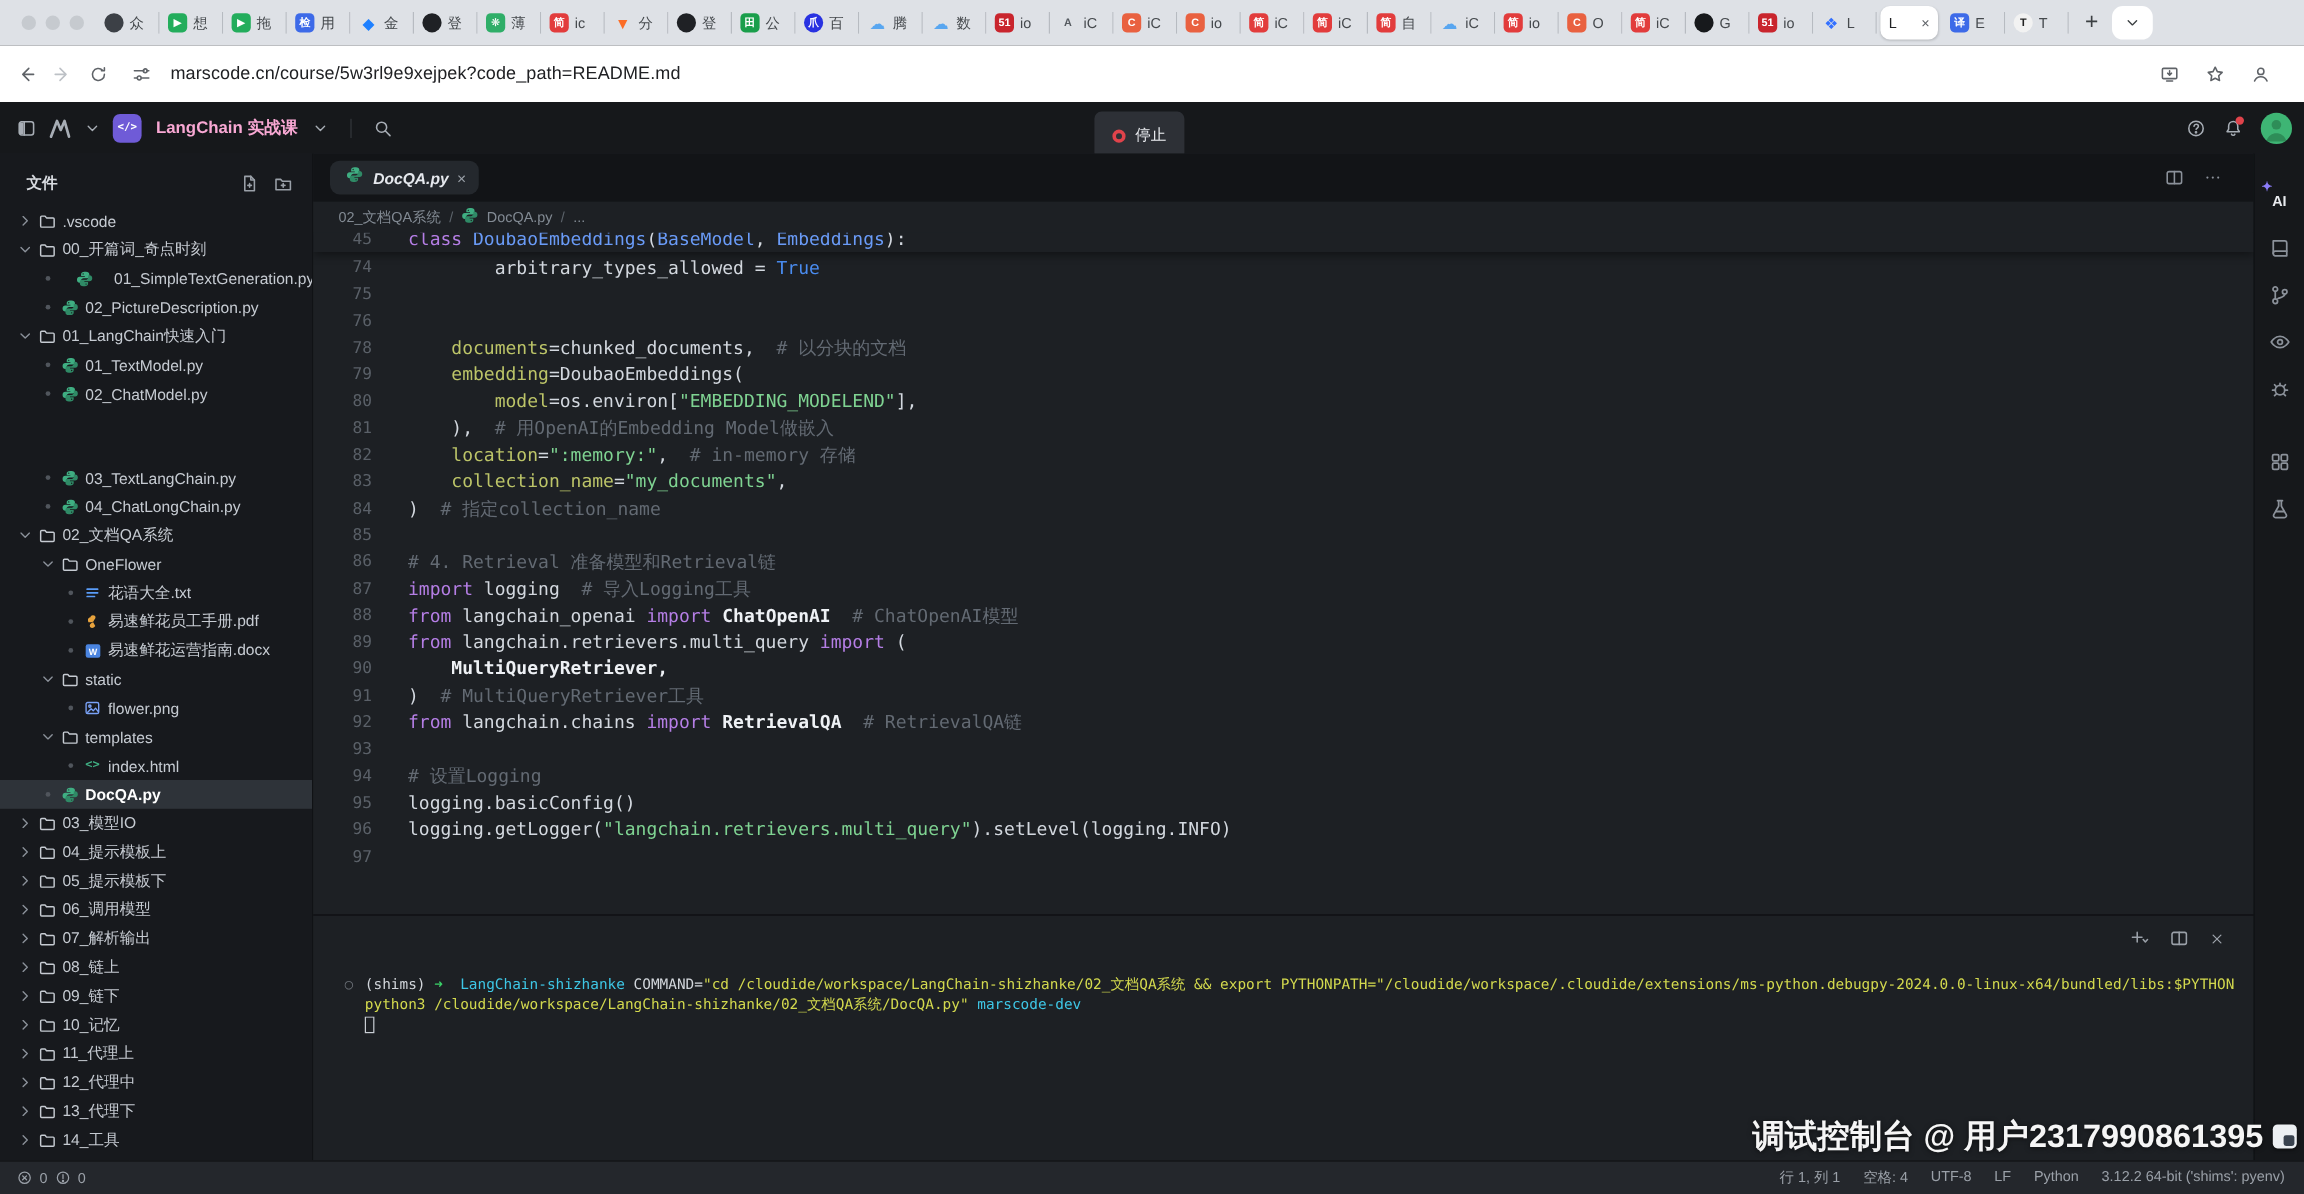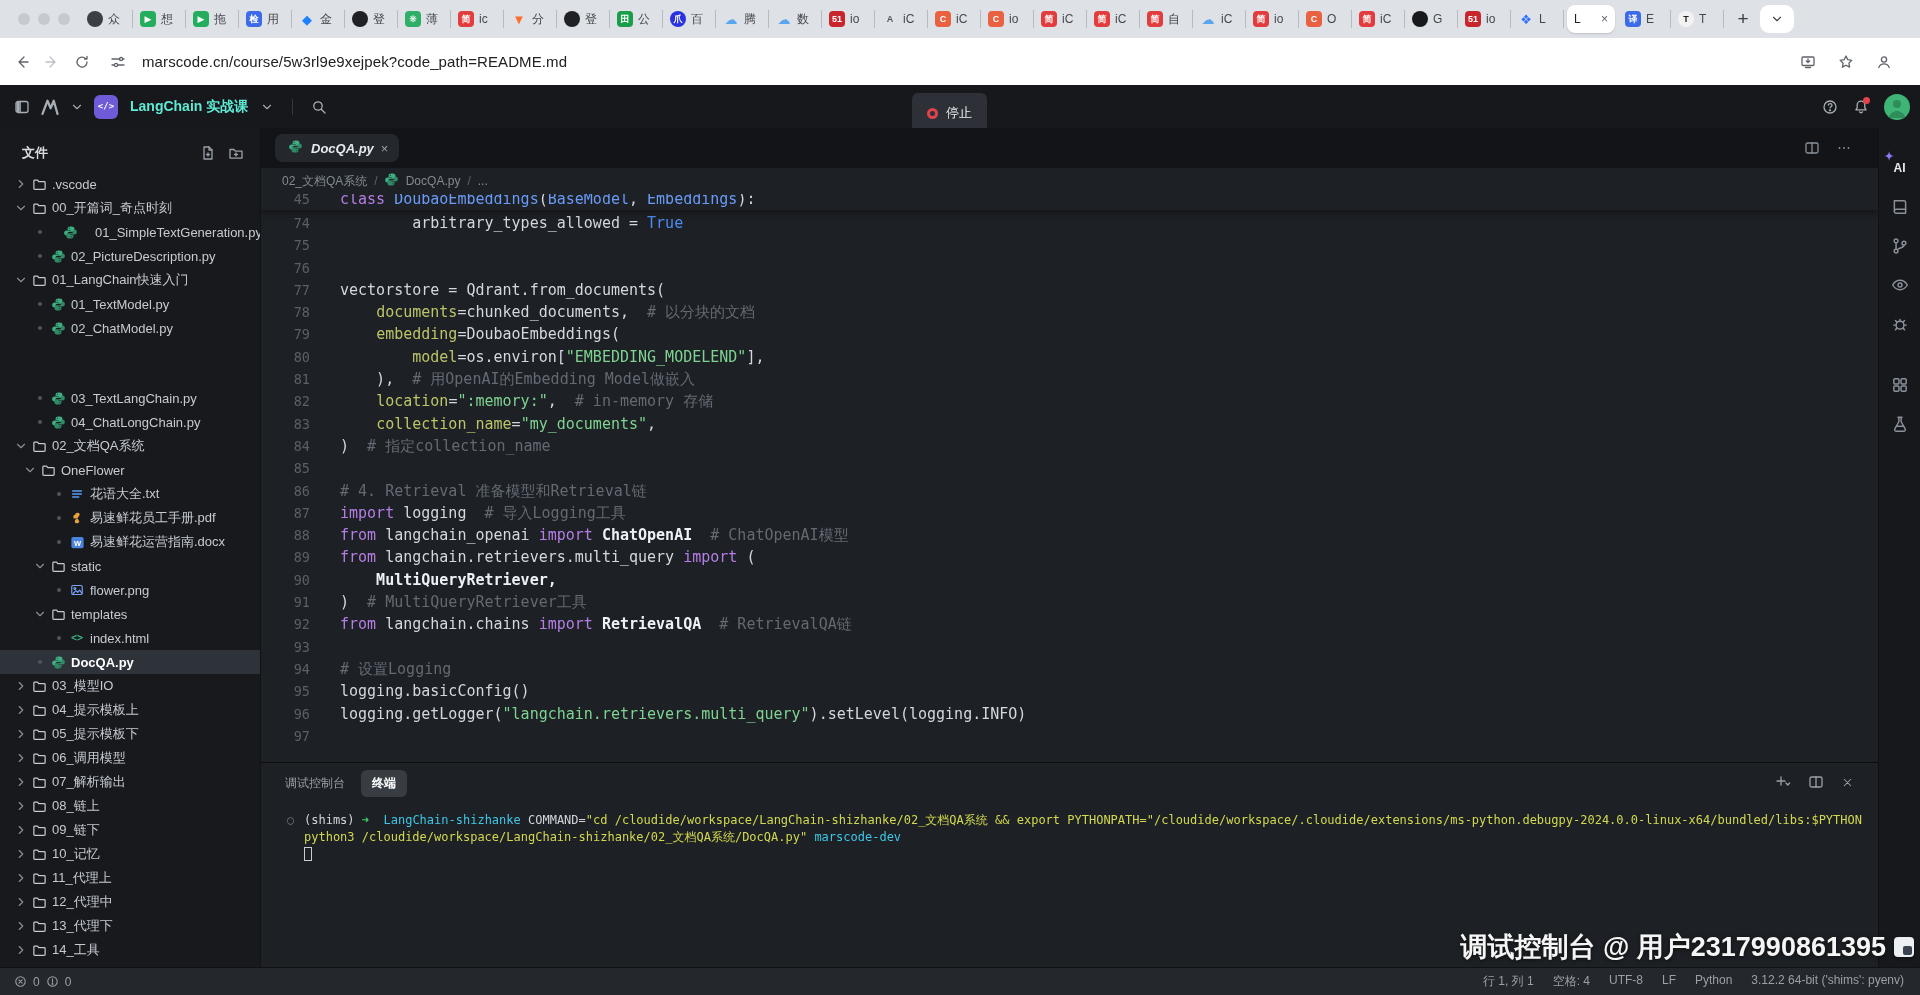--- a/index.html
+++ b/index.html
@@ -27,21 +27,21 @@
   .b-url { position:absolute; left:0; top:38px; width:1920px; height:47px; background:#fff; display:flex; align-items:center; }
   .nav-ic { color:#5f6368; margin-left:14px; }
   .nav-ic.dis { color:#bdc1c6; }
   .urltxt { margin-left:16px; font-size:15px; color:#202124; letter-spacing:.1px; }
   .url-right { position:absolute; right:28px; display:flex; align-items:center; gap:22px; color:#5f6368; }
 
   
   .ide-top { position:absolute; left:0; top:85px; width:1920px; height:43px; background:#16181b; display:flex; align-items:center; }
   .tleft { display:flex; align-items:center; gap:10px; padding-left:14px; color:#a7adb5; }
   .codebadge { width:24px; height:24px; border-radius:6px; background:var(--accent-purple,#6f5bd7); color:#fff; font:700 9px/1 "DejaVu Sans Mono",monospace; display:flex; align-items:center; justify-content:center; }
-  .wsname { font-size:14px; font-weight:700; color:#5eead4; margin:0 2px 0 2px; }
+  .wsname { font-size:14px; font-weight:700; color:#f9a8d4; margin:0 2px 0 2px; }
   .vdiv { width:1px; height:16px; background:#34373d; margin:0 8px; }
   .stopbtn { position:absolute; left:912px; top:8px; height:40px; padding:0 15px; background:#2d3036; border-radius:6px; display:flex; align-items:center; gap:8px; color:#eceef2; font-size:13px; }
   .stopring { width:11px; height:11px; border-radius:50%; border:3px solid var(--stop-red,#e0434b); }
   .tright { position:absolute; right:10px; display:flex; align-items:center; gap:15px; color:#a7adb5; }
   .avatar { width:26px; height:26px; border-radius:50%; background:var(--avatar-green,#3eb574); display:flex; align-items:flex-end; justify-content:center; overflow:hidden; }
   .bellwrap { position:relative; }
   .bellwrap .dot { position:absolute; right:-1px; top:-2px; width:7px; height:7px; border-radius:50%; background:#e0434b; }
 
   
   .wb { position:absolute; left:0; top:128px; right:0; bottom:28px; display:flex; }
@@ -496,21 +496,21 @@
               <path d="M4 6l4 4 4-4"></path>
             </svg>
           </span>
           <span class="fico">
             <svg width="15" height="15" viewBox="0 0 16 16" fill="none" stroke="currentColor" stroke-width="1.3" stroke-linecap="round" stroke-linejoin="round">
               <path d="M2 4.2c0-.5.4-.9.9-.9h3l1.3 1.6h5.9c.5 0 .9.4.9.9v6.4c0 .5-.4.9-.9.9H2.9a.9.9 0 0 1-.9-.9V4.2z"></path>
             </svg>
           </span>
           <span class="lbl">02_文档QA系统</span>
         </div>
-        <div class="trow" style="padding-left: 21px;">
+        <div class="trow" style="padding-left: 31px;">
           <span class="slot">
             <svg width="14" height="14" viewBox="0 0 16 16" fill="none" stroke="currentColor" stroke-width="1.3" stroke-linecap="round" stroke-linejoin="round">
               <path d="M4 6l4 4 4-4"></path>
             </svg>
           </span>
           <span class="fico">
             <svg width="15" height="15" viewBox="0 0 16 16" fill="none" stroke="currentColor" stroke-width="1.3" stroke-linecap="round" stroke-linejoin="round">
               <path d="M2 4.2c0-.5.4-.9.9-.9h3l1.3 1.6h5.9c.5 0 .9.4.9.9v6.4c0 .5-.4.9-.9.9H2.9a.9.9 0 0 1-.9-.9V4.2z"></path>
             </svg>
           </span>
@@ -843,21 +843,20 @@
     </div>
 
     <div class="code">
       <div class="sticky" id="sticky">
           <div class="cl"><span class="ln">45</span><span class="ct"><span class="tk-k">class </span><span class="tk-t">DoubaoEmbeddings</span><span class="tk-v">(</span><span class="tk-t">BaseModel</span><span class="tk-v">, </span><span class="tk-t">Embeddings</span><span class="tk-v">):</span></span></div>
         </div>
       <div id="lines">
           <div class="cl"><span class="ln">74</span><span class="ct"><span class="tk-v">        arbitrary_types_allowed = </span><span class="tk-b">True</span></span></div>
           <div class="cl"><span class="ln">75</span><span class="ct"></span></div>
           <div class="cl"><span class="ln">76</span><span class="ct"></span></div>
-          <div class="cl"><span class="ln">77</span><span class="ct"><span class="tk-v">vectorstore = Qdrant.from_documents(</span></span></div>
           <div class="cl"><span class="ln">78</span><span class="ct"><span class="tk-v">    </span><span class="tk-p">documents</span><span class="tk-v">=chunked_documents,</span><span class="tk-c">  # 以分块的文档</span></span></div>
           <div class="cl"><span class="ln">79</span><span class="ct"><span class="tk-v">    </span><span class="tk-p">embedding</span><span class="tk-v">=DoubaoEmbeddings(</span></span></div>
           <div class="cl"><span class="ln">80</span><span class="ct"><span class="tk-v">        </span><span class="tk-p">model</span><span class="tk-v">=os.environ[</span><span class="tk-s">"EMBEDDING_MODELEND"</span><span class="tk-v">],</span></span></div>
           <div class="cl"><span class="ln">81</span><span class="ct"><span class="tk-v">    ),</span><span class="tk-c">  # 用OpenAI的Embedding Model做嵌入</span></span></div>
           <div class="cl"><span class="ln">82</span><span class="ct"><span class="tk-v">    </span><span class="tk-p">location</span><span class="tk-v">=</span><span class="tk-s">":memory:"</span><span class="tk-v">,</span><span class="tk-c">  # in-memory 存储</span></span></div>
           <div class="cl"><span class="ln">83</span><span class="ct"><span class="tk-v">    </span><span class="tk-p">collection_name</span><span class="tk-v">=</span><span class="tk-s">"my_documents"</span><span class="tk-v">,</span></span></div>
           <div class="cl"><span class="ln">84</span><span class="ct"><span class="tk-v">)</span><span class="tk-c">  # 指定collection_name</span></span></div>
           <div class="cl"><span class="ln">85</span><span class="ct"></span></div>
           <div class="cl"><span class="ln">86</span><span class="ct"><span class="tk-c"># 4. Retrieval 准备模型和Retrieval链</span></span></div>
           <div class="cl"><span class="ln">87</span><span class="ct"><span class="tk-k">import</span><span class="tk-v"> logging</span><span class="tk-c">  # 导入Logging工具</span></span></div>
@@ -868,24 +867,20 @@
           <div class="cl"><span class="ln">92</span><span class="ct"><span class="tk-k">from</span><span class="tk-v"> langchain.chains </span><span class="tk-k">import</span><span class="tk-w"> RetrievalQA</span><span class="tk-c">  # RetrievalQA链</span></span></div>
           <div class="cl"><span class="ln">93</span><span class="ct"></span></div>
           <div class="cl"><span class="ln">94</span><span class="ct"><span class="tk-c"># 设置Logging</span></span></div>
           <div class="cl"><span class="ln">95</span><span class="ct"><span class="tk-v">logging.basicConfig()</span></span></div>
           <div class="cl"><span class="ln">96</span><span class="ct"><span class="tk-v">logging.getLogger(</span><span class="tk-s">"langchain.retrievers.multi_query"</span><span class="tk-v">).setLevel(logging.INFO)</span></span></div>
           <div class="cl"><span class="ln">97</span><span class="ct"></span></div>
         </div>
     </div>
 
     <div class="term">
-      <div class="ptabs">
-        <span class="ptab">调试控制台</span>
-        <span class="ptab on">终端</span>
-      </div>
       <div class="term-icons">
         <span class="ic">
             <svg width="16" height="16" viewBox="0 0 16 16" fill="none" stroke="currentColor" stroke-width="1.3" stroke-linecap="round" stroke-linejoin="round">
               <path d="M6 3v8M2 7h8"></path>
               <path d="M11 9l1.8 2 1.8-2"></path>
             </svg>
           </span>
         <span class="ic">
             <svg width="16" height="16" viewBox="0 0 16 16" fill="none" stroke="currentColor" stroke-width="1.3" stroke-linecap="round" stroke-linejoin="round">
               <rect x="2" y="3" width="12" height="10" rx="1.5"></rect>

